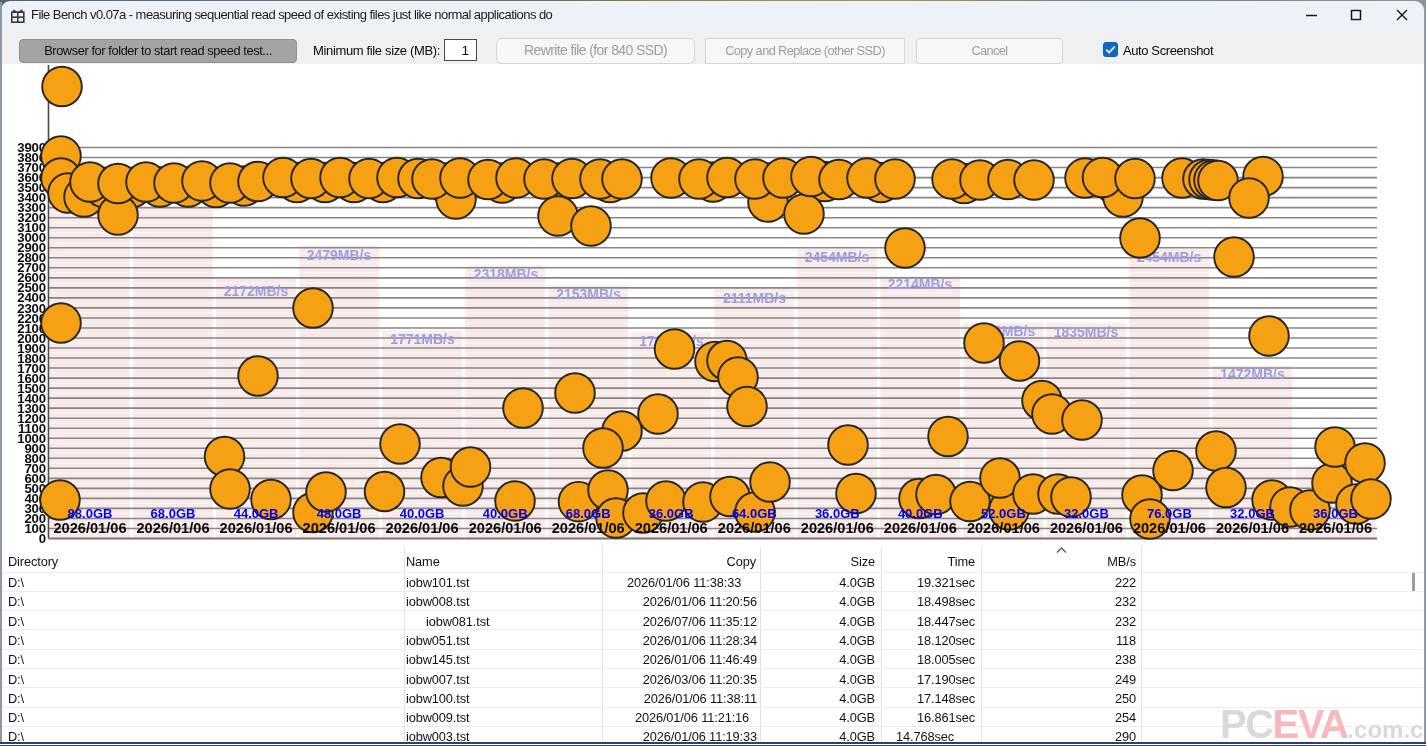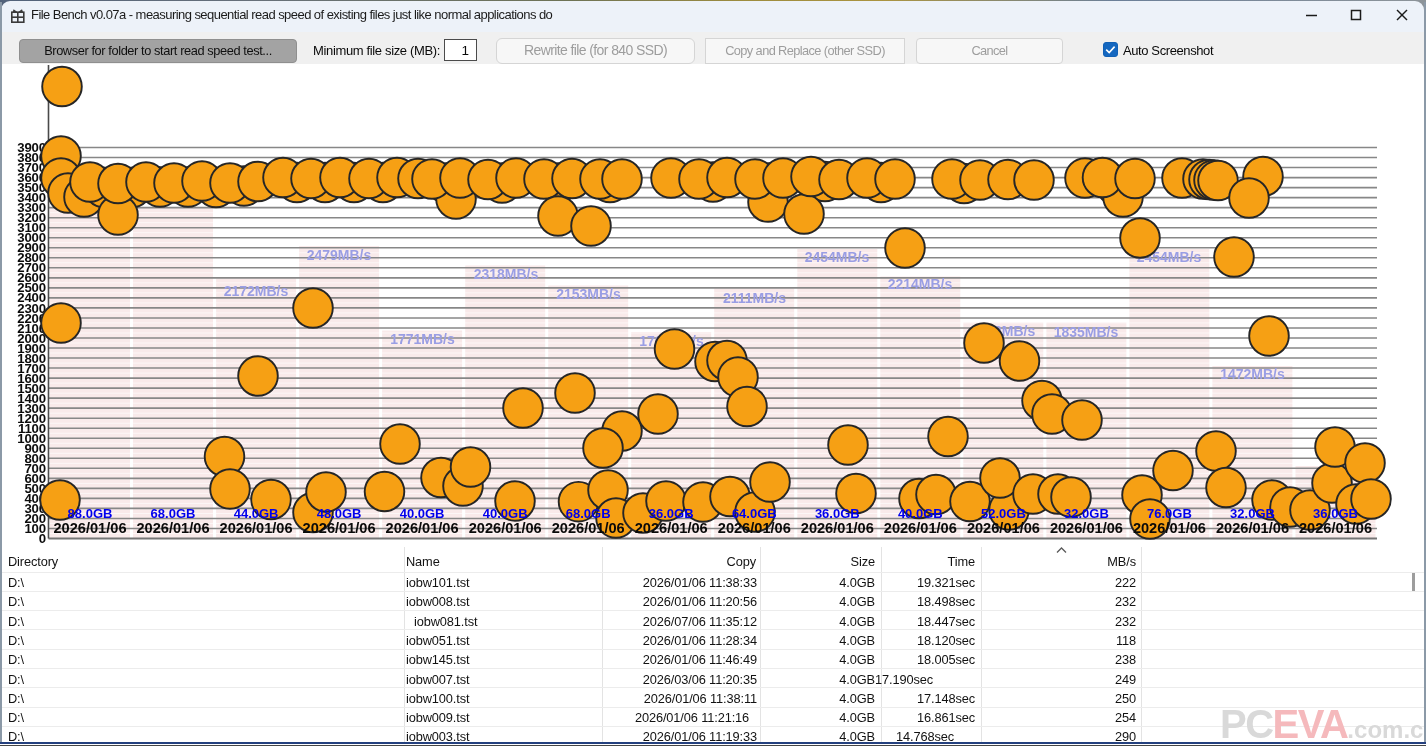--- a/index.html
+++ b/index.html
@@ -380,34 +380,34 @@
 <div style="position:absolute;left:656px;top:7px;width:100px;text-align:right">Copy</div>
 <div style="position:absolute;left:775px;top:7px;width:100px;text-align:right">Size</div>
 <div style="position:absolute;left:875px;top:7px;width:100px;text-align:right">Time</div>
 <div style="position:absolute;left:1036px;top:7px;width:100px;text-align:right">MB/s</div>
 <svg width="11" height="7" style="position:absolute;left:1056px;top:0.5px">
       <polyline points="1,5.5 5.5,1 10,5.5" fill="none" stroke="#5a5a5a" stroke-width="1.3"></polyline>
     </svg>
 <div style="position:absolute;left:0;top:25.0px;width:1426px;height:1px;background:#ececec"></div>
 <div style="position:absolute;left:8px;top:28.5px">D:\</div>
 <div style="position:absolute;left:406px;top:28.5px">iobw101.tst</div>
-<div style="position:absolute;left:627px;top:28.5px;width:130px;text-align:right">2026/01/06 11:38:33</div>
+<div style="position:absolute;left:627px;top:28.5px;width:130px;text-align:left">2026/01/06 11:38:33</div>
 <div style="position:absolute;left:775px;top:28.5px;width:100px;text-align:right">4.0GB</div>
 <div style="position:absolute;left:875px;top:28.5px;width:100px;text-align:right">19.321sec</div>
 <div style="position:absolute;left:1036px;top:28.5px;width:100px;text-align:right">222</div>
 <div style="position:absolute;left:0;top:44.3px;width:1426px;height:1px;background:#ececec"></div>
 <div style="position:absolute;left:8px;top:47.8px">D:\</div>
 <div style="position:absolute;left:406px;top:47.8px">iobw008.tst</div>
 <div style="position:absolute;left:627px;top:47.8px;width:130px;text-align:right">2026/01/06 11:20:56</div>
 <div style="position:absolute;left:775px;top:47.8px;width:100px;text-align:right">4.0GB</div>
 <div style="position:absolute;left:875px;top:47.8px;width:100px;text-align:right">18.498sec</div>
 <div style="position:absolute;left:1036px;top:47.8px;width:100px;text-align:right">232</div>
 <div style="position:absolute;left:0;top:63.6px;width:1426px;height:1px;background:#ececec"></div>
 <div style="position:absolute;left:8px;top:67.1px">D:\</div>
-<div style="position:absolute;left:414px;top:67.1px">iobw081.tst</div>
+<div style="position:absolute;left:426px;top:67.1px">iobw081.tst</div>
 <div style="position:absolute;left:627px;top:67.1px;width:130px;text-align:right">2026/07/06 11:35:12</div>
 <div style="position:absolute;left:775px;top:67.1px;width:100px;text-align:right">4.0GB</div>
 <div style="position:absolute;left:875px;top:67.1px;width:100px;text-align:right">18.447sec</div>
 <div style="position:absolute;left:1036px;top:67.1px;width:100px;text-align:right">232</div>
 <div style="position:absolute;left:0;top:82.9px;width:1426px;height:1px;background:#ececec"></div>
 <div style="position:absolute;left:8px;top:86.4px">D:\</div>
 <div style="position:absolute;left:406px;top:86.4px">iobw051.tst</div>
 <div style="position:absolute;left:627px;top:86.4px;width:130px;text-align:right">2026/01/06 11:28:34</div>
 <div style="position:absolute;left:775px;top:86.4px;width:100px;text-align:right">4.0GB</div>
 <div style="position:absolute;left:875px;top:86.4px;width:100px;text-align:right">18.120sec</div>
@@ -417,21 +417,21 @@
 <div style="position:absolute;left:406px;top:105.7px">iobw145.tst</div>
 <div style="position:absolute;left:627px;top:105.7px;width:130px;text-align:right">2026/01/06 11:46:49</div>
 <div style="position:absolute;left:775px;top:105.7px;width:100px;text-align:right">4.0GB</div>
 <div style="position:absolute;left:875px;top:105.7px;width:100px;text-align:right">18.005sec</div>
 <div style="position:absolute;left:1036px;top:105.7px;width:100px;text-align:right">238</div>
 <div style="position:absolute;left:0;top:121.5px;width:1426px;height:1px;background:#ececec"></div>
 <div style="position:absolute;left:8px;top:125.0px">D:\</div>
 <div style="position:absolute;left:406px;top:125.0px">iobw007.tst</div>
 <div style="position:absolute;left:627px;top:125.0px;width:130px;text-align:right">2026/03/06 11:20:35</div>
 <div style="position:absolute;left:775px;top:125.0px;width:100px;text-align:right">4.0GB</div>
-<div style="position:absolute;left:875px;top:125.0px;width:100px;">17.190sec</div>
+<div style="position:absolute;left:875px;top:125.0px;width:100px;text-align:right">17.190sec</div>
 <div style="position:absolute;left:1036px;top:125.0px;width:100px;text-align:right">249</div>
 <div style="position:absolute;left:0;top:140.8px;width:1426px;height:1px;background:#ececec"></div>
 <div style="position:absolute;left:8px;top:144.3px">D:\</div>
 <div style="position:absolute;left:406px;top:144.3px">iobw100.tst</div>
 <div style="position:absolute;left:627px;top:144.3px;width:130px;text-align:right">2026/01/06 11:38:11</div>
 <div style="position:absolute;left:775px;top:144.3px;width:100px;text-align:right">4.0GB</div>
 <div style="position:absolute;left:875px;top:144.3px;width:100px;text-align:right">17.148sec</div>
 <div style="position:absolute;left:1036px;top:144.3px;width:100px;text-align:right">250</div>
 <div style="position:absolute;left:0;top:160.1px;width:1426px;height:1px;background:#ececec"></div>
 <div style="position:absolute;left:8px;top:163.6px">D:\</div>

